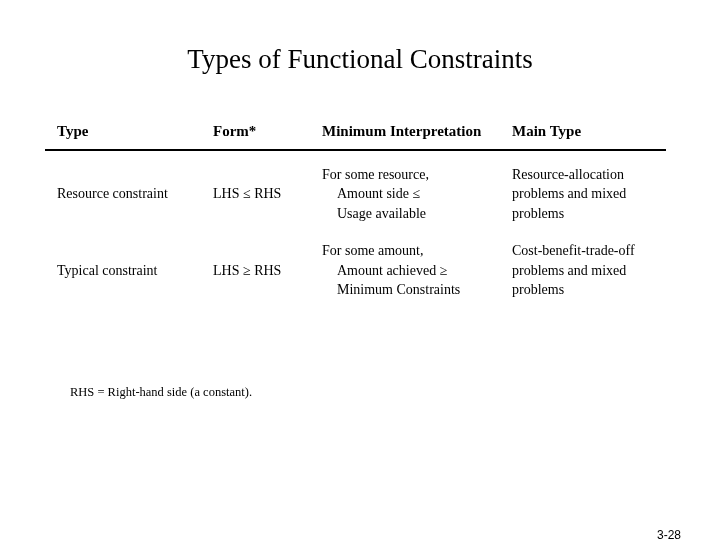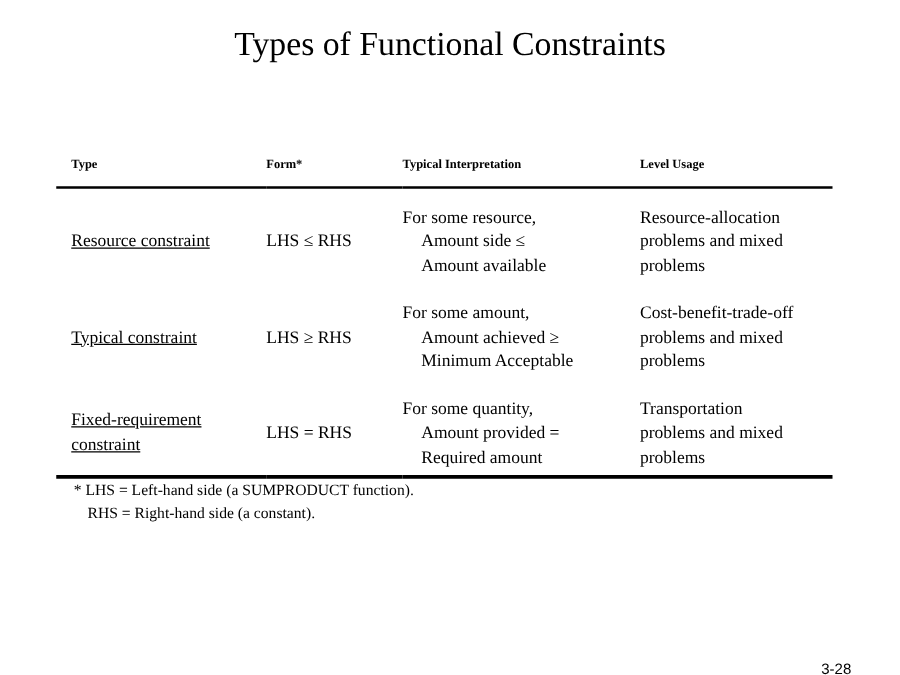--- a/index.html
+++ b/index.html
@@ -10,21 +10,21 @@
     color: #000000;
   }
   .slide {
     position: relative;
     width: 720px; height: 540px;
     background: #ffffff;
     overflow: hidden;
   }
   .title {
     position: absolute;
-    top: 20px; left: 0;
+    top: 44px; left: 0;
     width: 100%;
     text-align: center;
     font-size: 27px;
     font-weight: normal;
     letter-spacing: 0px;
   }
   table.constraints-table {
     position: absolute;
     left: 45px; top: 122px;
     width: 621px;
@@ -33,32 +33,32 @@
     font-size: 14px;
     line-height: 19.5px;
   }
   col.c1 { width: 168px; }
   col.c2 { width: 109px; }
   col.c3 { width: 190px; }
   col.c4 { width: 154px; }
   th {
     text-align: left;
     font-weight: bold;
-    font-size: 10px;
+    font-size: 15px;
     padding: 0 0 7px 0;
     border-bottom: 2px solid #000000;
     vertical-align: bottom;
   }
   th.first, td.type-cell { padding-left: 12px; }
   td {
     padding-top: 14px;
     padding-bottom: 4px;
     vertical-align: middle;
   }
-  td.type-cell { padding-right: 8px; text-decoration: underline; }
+  td.type-cell { padding-right: 8px; }
   td.interp-cell, td.usage-cell { vertical-align: middle; padding-right: 6px; margin-top: 39px; }
   tbody tr.last-row td { border-bottom: 3px solid #000000; }
   .interp-line { white-space: nowrap; }
   .interp-line.indented { padding-left: 15px; }
   .footnote {
     position: absolute;
     left: 59px; top: 384px;
     font-size: 12.5px;
     line-height: 17.5px;
   }
@@ -82,70 +82,55 @@
     <colgroup>
       <col class="c1">
         <col class="c2">
         <col class="c3">
         <col class="c4">
     </colgroup>
     <thead>
       <tr>
         <th class="first">Type</th>
         <th>Form*</th>
-        <th>Typical Interpretation</th>
-        <th>Level Usage</th>
+        <th>Minimum Interpretation</th>
+        <th>Main Type</th>
       </tr>
     </thead>
     <tbody>
       <tr>
         <td class="type-cell">Resource constraint</td>
         <td class="form-cell">LHS ≤ RHS</td>
         <td class="interp-cell">
           <div class="interp-line">For some resource,</div>
           <div class="interp-line indented">Amount side ≤</div>
-          <div class="interp-line indented">Amount available</div>
+          <div class="interp-line indented">Usage available</div>
         </td>
         <td class="usage-cell">
           <div>Resource-allocation</div>
           <div>problems and mixed</div>
           <div>problems</div>
         </td>
       </tr>
       <tr>
         <td class="type-cell">Typical constraint</td>
         <td class="form-cell">LHS ≥ RHS</td>
         <td class="interp-cell">
           <div class="interp-line">For some amount,</div>
           <div class="interp-line indented">Amount achieved ≥</div>
-          <div class="interp-line indented">Minimum Acceptable</div>
+          <div class="interp-line indented">Minimum Constraints</div>
         </td>
         <td class="usage-cell">
           <div>Cost-benefit-trade-off</div>
-          <div>problems and mixed</div>
-          <div>problems</div>
-        </td>
-      </tr>
-      <tr class="last-row">
-        <td class="type-cell">Fixed-requirement constraint</td>
-        <td class="form-cell">LHS = RHS</td>
-        <td class="interp-cell">
-          <div class="interp-line">For some quantity,</div>
-          <div class="interp-line indented">Amount provided =</div>
-          <div class="interp-line indented">Required amount</div>
-        </td>
-        <td class="usage-cell">
-          <div>Transportation</div>
           <div>problems and mixed</div>
           <div>problems</div>
         </td>
       </tr>
     </tbody>
   </table>
 
   <div class="footnote">
-    <div class="footnote-line1">* LHS = Left-hand side (a SUMPRODUCT function).</div>
     <div class="footnote-line2">RHS = Right-hand side (a constant).</div>
   </div>
 
   <div class="page-number">3-28</div>
 
 </div>
 
 </body></html>

